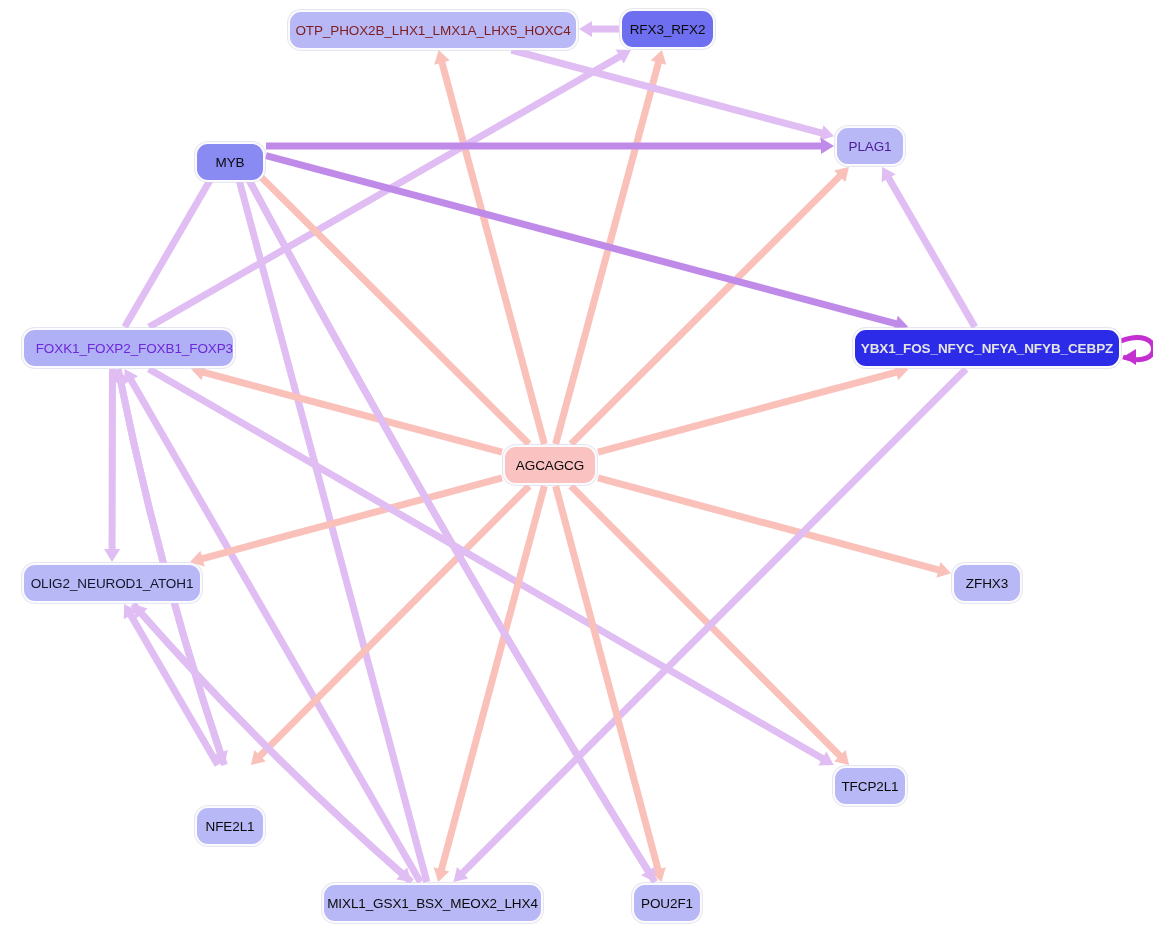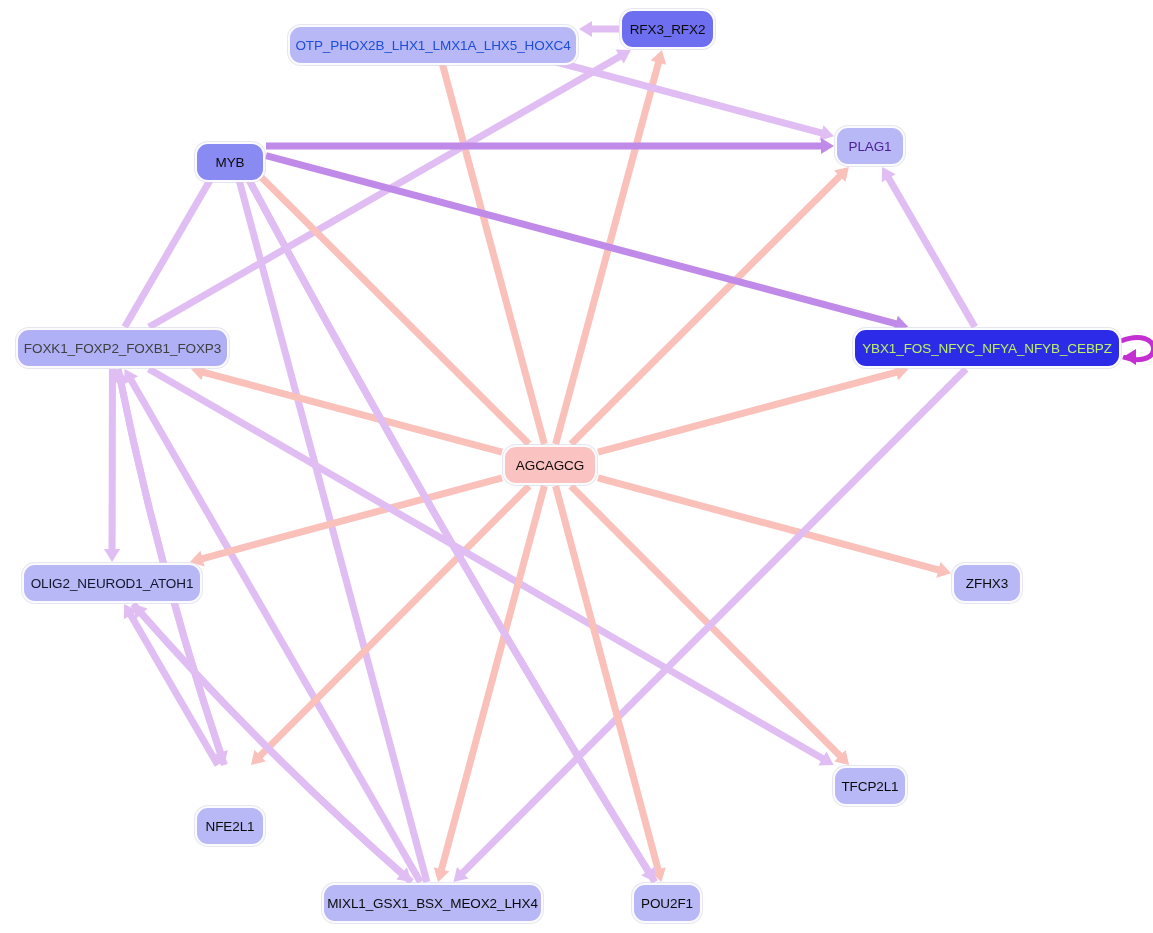--- a/index.html
+++ b/index.html
@@ -108,36 +108,36 @@
       <path d="M 966.02 369.00 L 460.10 875.38" fill="none" stroke="#e0bdf2" stroke-width="7" stroke-linecap="butt"></path>
       <polygon points="453.48,882.00 468.37,878.50 456.97,867.11" fill="#e0bdf2"></polygon>
       <path d="M 133.03 604.00 Q 263.06 752.20 404.42 875.84" fill="none" stroke="#e0bdf2" stroke-width="7" stroke-linecap="butt"></path>
       <polygon points="411.47,882.00 406.99,867.37 396.38,879.51" fill="#e0bdf2"></polygon>
       <path d="M 555.61 486.00 L 658.97 872.96" fill="none" stroke="#fac0ba" stroke-width="7" stroke-linecap="butt"></path>
       <polygon points="661.39,882.00 665.82,867.36 650.25,871.52" fill="#fac0ba"></polygon>
       <path d="M 242.12 167.00 Q 437.24 531.00 649.94 874.05" fill="none" stroke="#e0bdf2" stroke-width="7" stroke-linecap="butt"></path>
       <polygon points="654.88,882.00 654.88,866.70 641.18,875.20" fill="#e0bdf2"></polygon>
     </svg>
   <div id="node-layer">
-      <div class="node" style="left: 288px; top: 25px; width: 290px; height: 40px; background: rgb(184, 184, 247); color: #1d4ed8;">
+      <div class="node" style="left: 288px; top: 10px; width: 290px; height: 40px; background: rgb(184, 184, 247); color: #7f1d1d;">
         <span class="node-label">OTP_PHOX2B_LHX1_LMX1A_LHX5_HOXC4</span>
       </div>
       <div class="node" style="left: 620px; top: 9px; width: 95px; height: 40px; background: rgb(110, 110, 240); color: rgb(10, 10, 10);">
         <span class="node-label">RFX3_RFX2</span>
       </div>
       <div class="node" style="left: 195px; top: 142px; width: 70px; height: 40px; background: rgb(138, 138, 243); color: rgb(10, 10, 10);">
         <span class="node-label">MYB</span>
       </div>
       <div class="node" style="left: 835px; top: 126px; width: 70px; height: 40px; background: rgb(184, 184, 247); color: #4c1d95;">
         <span class="node-label">PLAG1</span>
       </div>
-      <div class="node" style="left: 16px; top: 328px; width: 213px; height: 40px; background: rgb(176, 176, 246); color: #404040;">
+      <div class="node" style="left: 22px; top: 328px; width: 213px; height: 40px; background: rgb(176, 176, 246); color: #6d28d9; justify-content: flex-end;">
         <span class="node-label">FOXK1_FOXP2_FOXB1_FOXP3</span>
       </div>
-      <div class="node" style="left: 853px; top: 328px; width: 268px; height: 40px; background: rgb(44, 44, 232); color: #bef264;">
+      <div class="node" style="left: 853px; top: 328px; width: 268px; height: 40px; background: rgb(44, 44, 232); color: #e5e5e5; font-weight: bold;">
         <span class="node-label">YBX1_FOS_NFYC_NFYA_NFYB_CEBPZ</span>
       </div>
       <div class="node" style="left: 503px; top: 445px; width: 94px; height: 40px; background: rgb(251, 194, 194); color: rgb(10, 10, 10);">
         <span class="node-label">AGCAGCG</span>
       </div>
       <div class="node" style="left: 22px; top: 563px; width: 180px; height: 40px; background: rgb(184, 184, 247); color: #0f172a; justify-content: center;">
         <span class="node-label">OLIG2_NEUROD1_ATOH1</span>
       </div>
       <div class="node" style="left: 952px; top: 563px; width: 70px; height: 40px; background: rgb(184, 184, 247); color: rgb(10, 10, 10);">
         <span class="node-label">ZFHX3</span>

